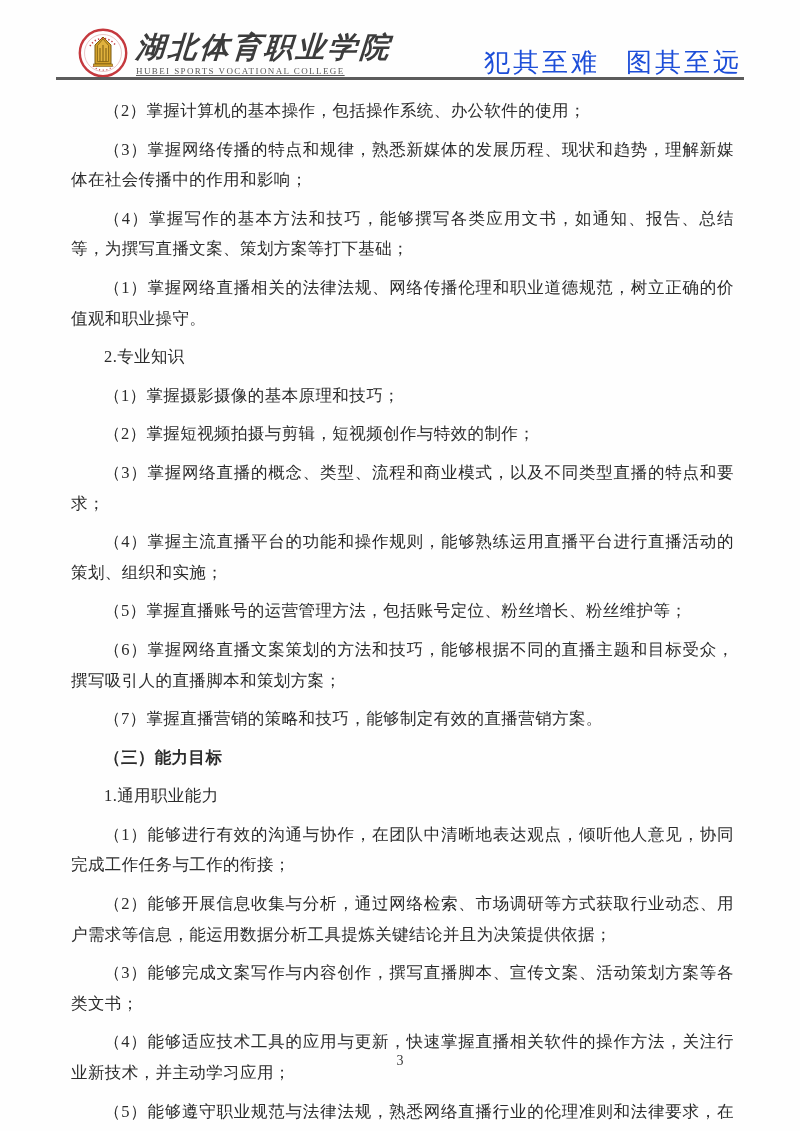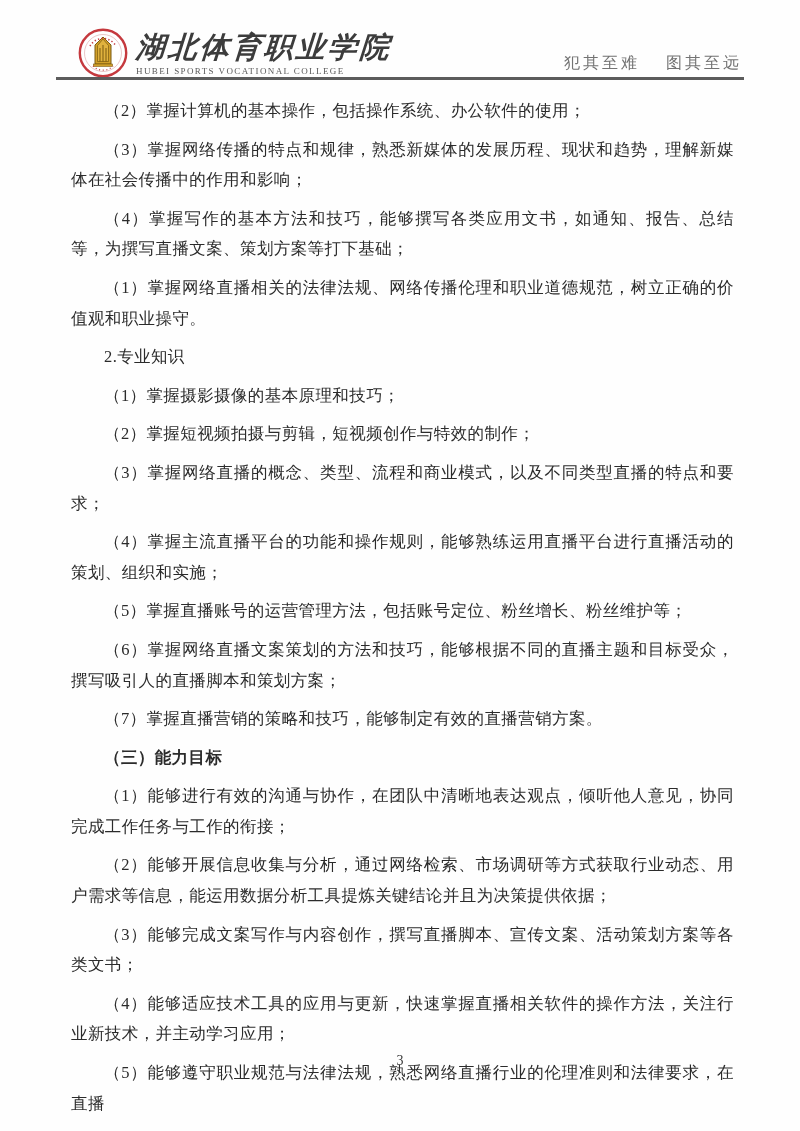--- a/index.html
+++ b/index.html
@@ -51,27 +51,28 @@
     white-space: nowrap;
     transform: skewX(-4deg);
   }
   .college-en {
     font-size: 9px;
     letter-spacing: 1.4px;
     color: #5a5a5a;
     font-family: "Liberation Serif", "DejaVu Serif", serif;
     margin-top: 2px;
     white-space: nowrap;
+    text-decoration: underline;
   }
   .motto {
     position: absolute;
     right: 2px;
-    bottom: 6px;
-    font-size: 16px;
-    color: #737373;
+    bottom: 0;
+    font-size: 26px;
+    color: #1d4ed8;
     letter-spacing: 3px;
     white-space: nowrap;
   }
   .motto .gap { display: inline-block; width: 26px; }
   .header-rule {
     position: absolute;
     left: 0;
     right: 0;
     top: 77px;
     height: 3px;
@@ -143,20 +144,21 @@
     <p>（1）掌握网络直播相关的法律法规、网络传播伦理和职业道德规范，树立正确的价值观和职业操守。</p>
     <p>2.专业知识</p>
     <p>（1）掌握摄影摄像的基本原理和技巧；</p>
     <p>（2）掌握短视频拍摄与剪辑，短视频创作与特效的制作；</p>
     <p>（3）掌握网络直播的概念、类型、流程和商业模式，以及不同类型直播的特点和要求；</p>
     <p>（4）掌握主流直播平台的功能和操作规则，能够熟练运用直播平台进行直播活动的策划、组织和实施；</p>
     <p>（5）掌握直播账号的运营管理方法，包括账号定位、粉丝增长、粉丝维护等；</p>
     <p>（6）掌握网络直播文案策划的方法和技巧，能够根据不同的直播主题和目标受众，撰写吸引人的直播脚本和策划方案；</p>
     <p>（7）掌握直播营销的策略和技巧，能够制定有效的直播营销方案。</p>
     <p class="bold">（三）能力目标</p>
+    <p>1.通用职业能力</p>
     <p>（1）能够进行有效的沟通与协作，在团队中清晰地表达观点，倾听他人意见，协同完成工作任务与工作的衔接；</p>
     <p>（2）能够开展信息收集与分析，通过网络检索、市场调研等方式获取行业动态、用户需求等信息，能运用数据分析工具提炼关键结论并且为决策提供依据；</p>
     <p>（3）能够完成文案写作与内容创作，撰写直播脚本、宣传文案、活动策划方案等各类文书；</p>
     <p>（4）能够适应技术工具的应用与更新，快速掌握直播相关软件的操作方法，关注行业新技术，并主动学习应用；</p>
     <p>（5）能够遵守职业规范与法律法规，熟悉网络直播行业的伦理准则和法律要求，在直播</p>
   </div>
 
   <div class="footer">
     <span>3</span>
   </div>

